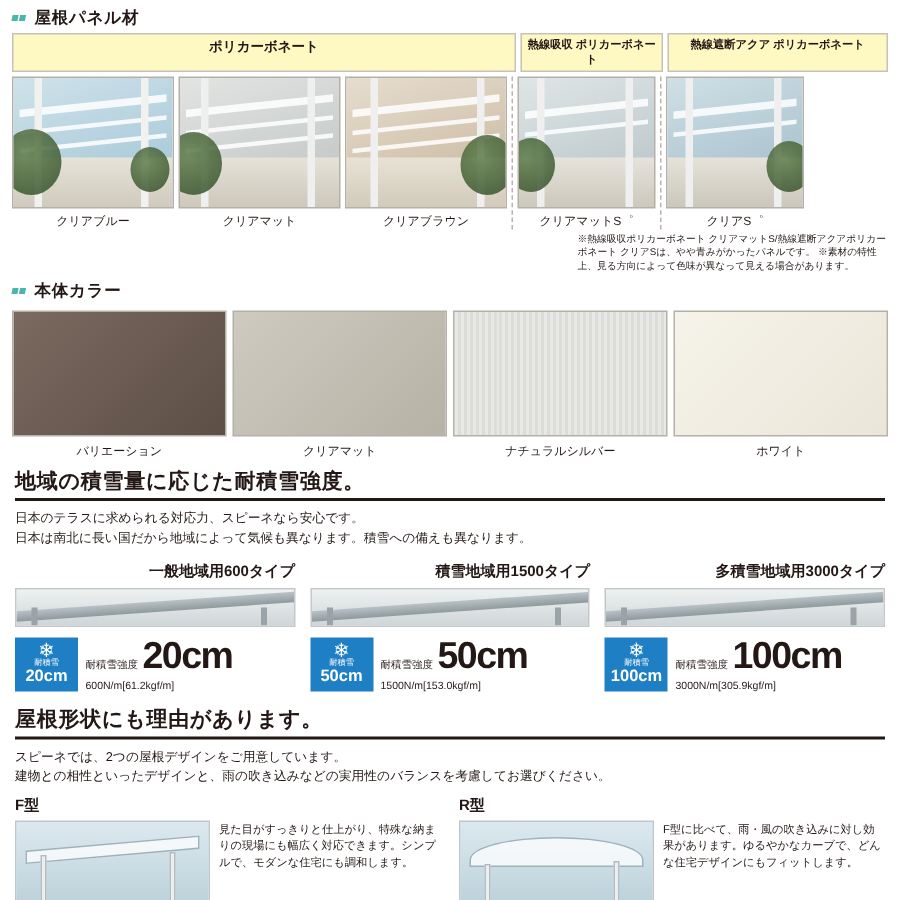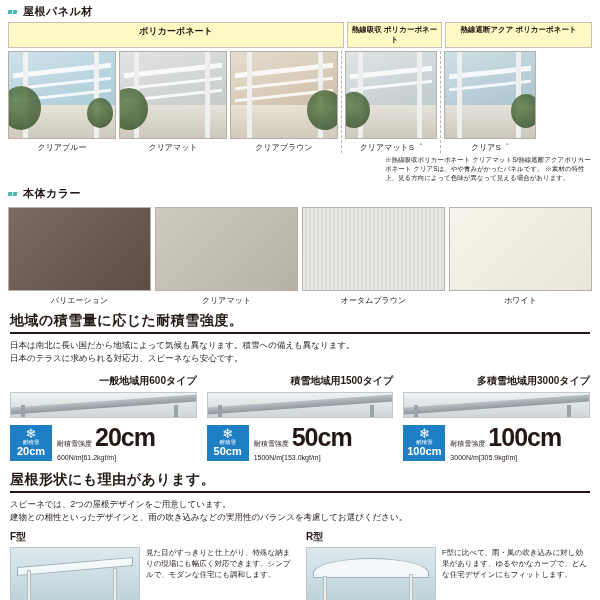--- a/index.html
+++ b/index.html
@@ -239,33 +239,33 @@
       <div class="ccell">
         <div class="cchip" style="background:linear-gradient(135deg,#7a6a60,#5d4e46)"></div>
         <div class="ccap">バリエーション</div>
       </div>
       <div class="ccell">
         <div class="cchip" style="background:linear-gradient(135deg,#cecabf,#b6b2a6)"></div>
         <div class="ccap">クリアマット</div>
       </div>
       <div class="ccell">
         <div class="cchip" style="background:repeating-linear-gradient(90deg,#e8e8e6 0 2px,#dcdcd8 2px 4px)"></div>
-        <div class="ccap">オータムブラウン</div>
+        <div class="ccap">ナチュラルシルバー</div>
       </div>
       <div class="ccell">
         <div class="cchip" style="background:linear-gradient(135deg,#f6f3ea,#eae6d9)"></div>
         <div class="ccap">ホワイト</div>
       </div>
     </div>
   </div>
 
   <div class="feature">
     <div class="f-title">地域の積雪量に応じた耐積雪強度。</div>
+    <div class="f-body">日本のテラスに求められる対応力、スピーネなら安心です。</div>
     <div class="f-body">日本は南北に長い国だから地域によって気候も異なります。積雪への備えも異なります。</div>
-    <div class="f-body">日本のテラスに求められる対応力、スピーネなら安心です。</div>
 
     <div class="snow-row">
 
       <div class="snow-col">
         <h4>一般地域用600タイプ</h4>
         <div class="snow-img">
           <div class="roofline"></div>
           <div class="leg" style="left:10px"></div>
           <div class="leg" style="right:18px"></div>
         </div>

